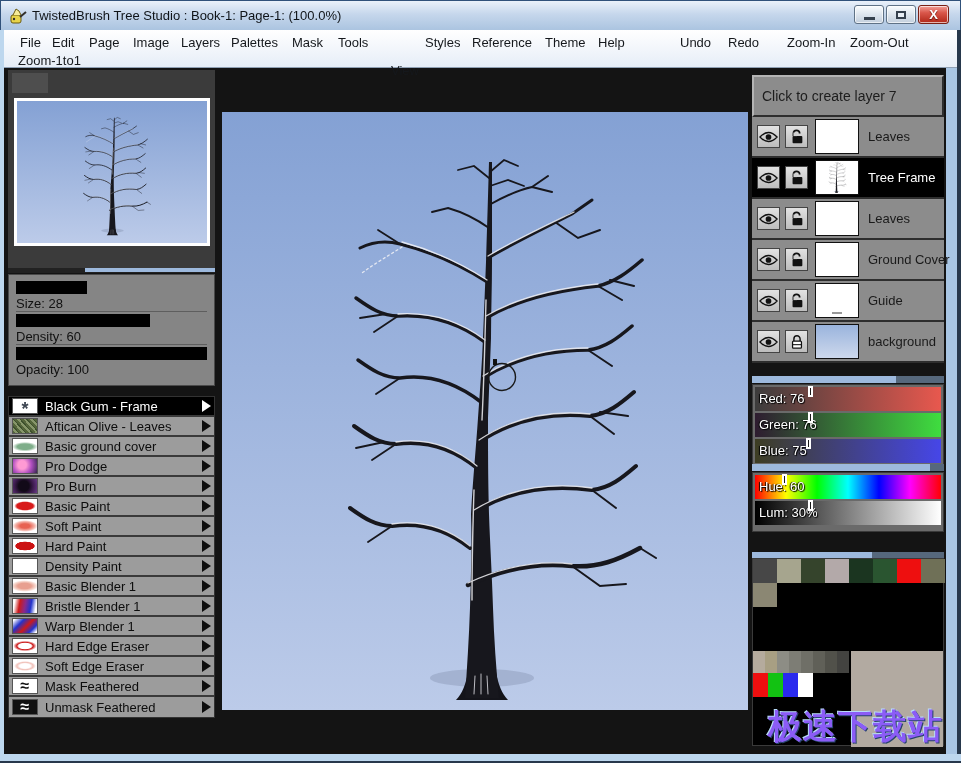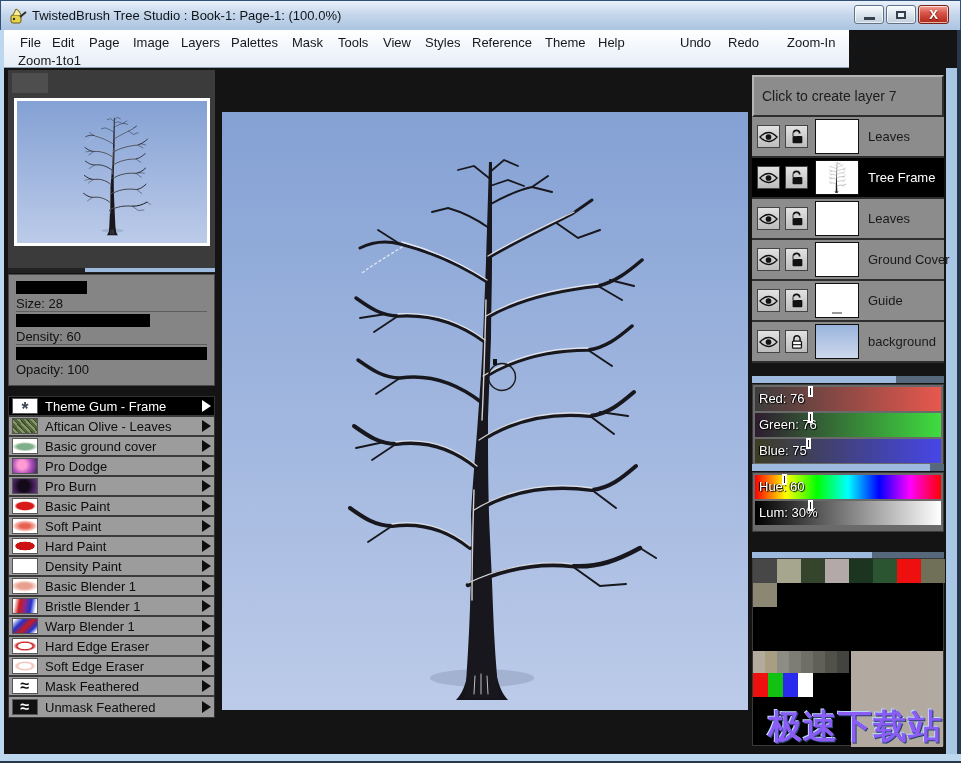--- a/index.html
+++ b/index.html
@@ -16,21 +16,21 @@
   .winbtn { position:absolute; top:4px; height:19px; border:1px solid #5f7286; border-radius:3px;
     background:linear-gradient(#fbfdfe,#dfe7ef 45%,#c3cfdd); box-shadow:inset 0 0 0 1px rgba(255,255,255,.65); }
   .winbtn.min { left:853px; width:30px; } .winbtn.max { left:885px; width:30px; }
   .winbtn.close { left:917px; width:31px; background:linear-gradient(#f2a198,#d9564a 40%,#b02718);
     border-color:#7a2014; }
   .glyph-min { position:absolute; left:9px; top:11px; width:11px; height:3px; background:#35404d; }
   .glyph-max { position:absolute; left:9px; top:5px; width:10px; height:8px; border:2px solid #35404d; background:#e8eef5; }
   .glyph-x { position:absolute; left:0; top:0; width:100%; height:100%; color:#fff; font-weight:bold;
     font-size:13px; text-align:center; line-height:17px; text-shadow:0 1px 1px #5a130b; }
 
-  .menubar { position:absolute; left:1px; top:30px; width:848px; height:38px;
+  .menubar { position:absolute; left:1px; top:30px; width:959px; height:38px;
     background:linear-gradient(#ffffff,#e6edf7); border-bottom:1px solid #8fa0b4; }
   .menu-item { position:absolute; top:4px; height:17px; font-size:13px; color:#15181c; cursor:default; padding:1px 3px; }
   .menu-item.row2 { top:22px; }
 
   .side-border { position:absolute; background:#bdd7ee; }
   .b-left  { left:0; top:30px; width:4px;  height:733px; }
   .b-right { left:957px; top:30px; width:4px; height:733px; background:#27384c; }
   .b-right-blue { left:946px; top:68px; width:11px; height:687px; background:#a9c6e4; }
   .b-bottom { left:0; top:754px; width:961px; height:9px; border-bottom:2px solid #27384c; }
 
@@ -152,21 +152,21 @@
 
   <div class="menubar" id="menubar">
       <span class="menu-item" style="left: 16px;">File</span>
       <span class="menu-item" style="left: 48px;">Edit</span>
       <span class="menu-item" style="left: 85px;">Page</span>
       <span class="menu-item" style="left: 129px;">Image</span>
       <span class="menu-item" style="left: 177px;">Layers</span>
       <span class="menu-item" style="left: 227px;">Palettes</span>
       <span class="menu-item" style="left: 288px;">Mask</span>
       <span class="menu-item" style="left: 334px;">Tools</span>
-      <span class="menu-item" style="left: 379px;">View</span>
+      <span class="menu-item" style="left: 387px; margin-top: 28px;">View</span>
       <span class="menu-item" style="left: 421px;">Styles</span>
       <span class="menu-item" style="left: 468px;">Reference</span>
       <span class="menu-item" style="left: 541px;">Theme</span>
       <span class="menu-item" style="left: 594px;">Help</span>
       <span class="menu-item" style="left: 676px;">Undo</span>
       <span class="menu-item" style="left: 724px;">Redo</span>
       <span class="menu-item" style="left: 783px;">Zoom-In</span>
       <span class="menu-item" style="left: 846px;">Zoom-Out</span>
       <span class="menu-item row2" style="left: 14px;">Zoom-1to1</span>
     </div>
@@ -243,21 +243,21 @@
         <div class="slider-bar">
           <div class="slider-fill" style="width: 100%;"></div>
         </div>
         <div class="slider-label">Opacity: 100</div>
       </div>
     </div>
 
   <div class="brush-list" id="brush-list">
       <div class="brush-row selected">
         <div class="brush-thumb t-blackgum"></div>
-        <span class="brush-name">Theme Gum - Frame</span>
+        <span class="brush-name">Black Gum - Frame</span>
         <div class="brush-arrow"></div>
       </div>
       <div class="brush-row">
         <div class="brush-thumb t-olive"></div>
         <span class="brush-name">Aftican Olive - Leaves</span>
         <div class="brush-arrow"></div>
       </div>
       <div class="brush-row">
         <div class="brush-thumb t-ground"></div>
         <span class="brush-name">Basic ground cover</span>

